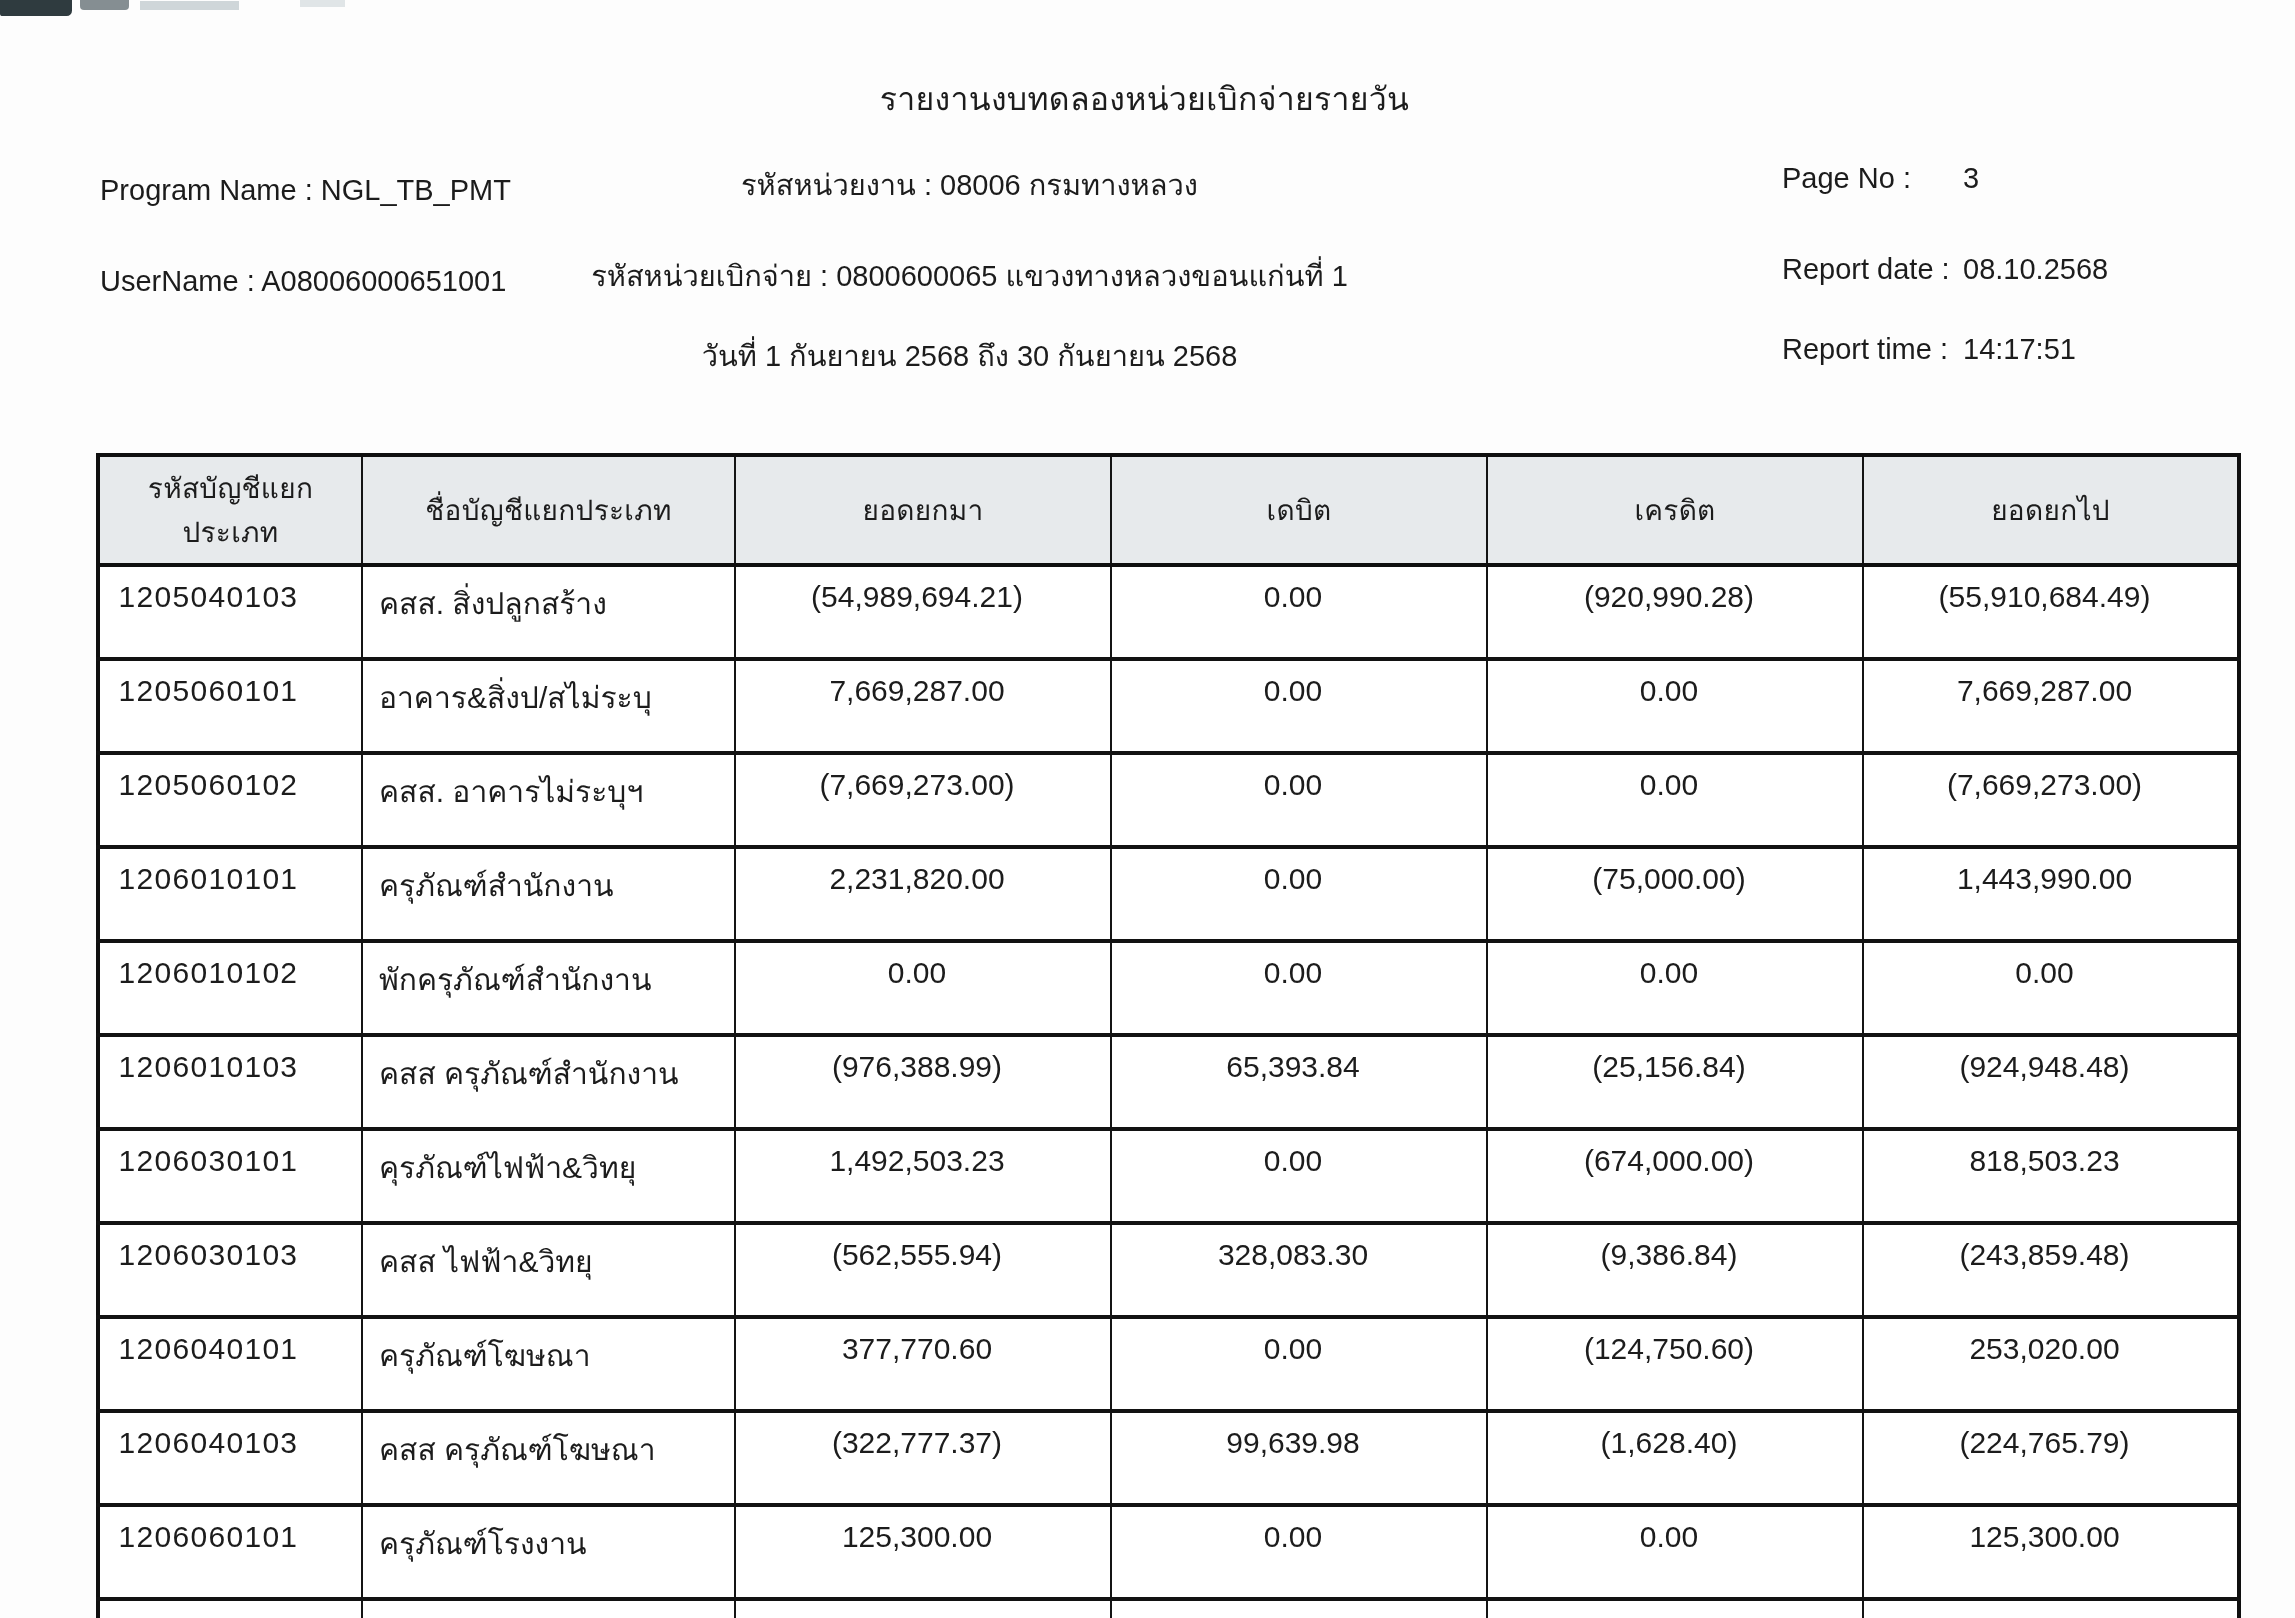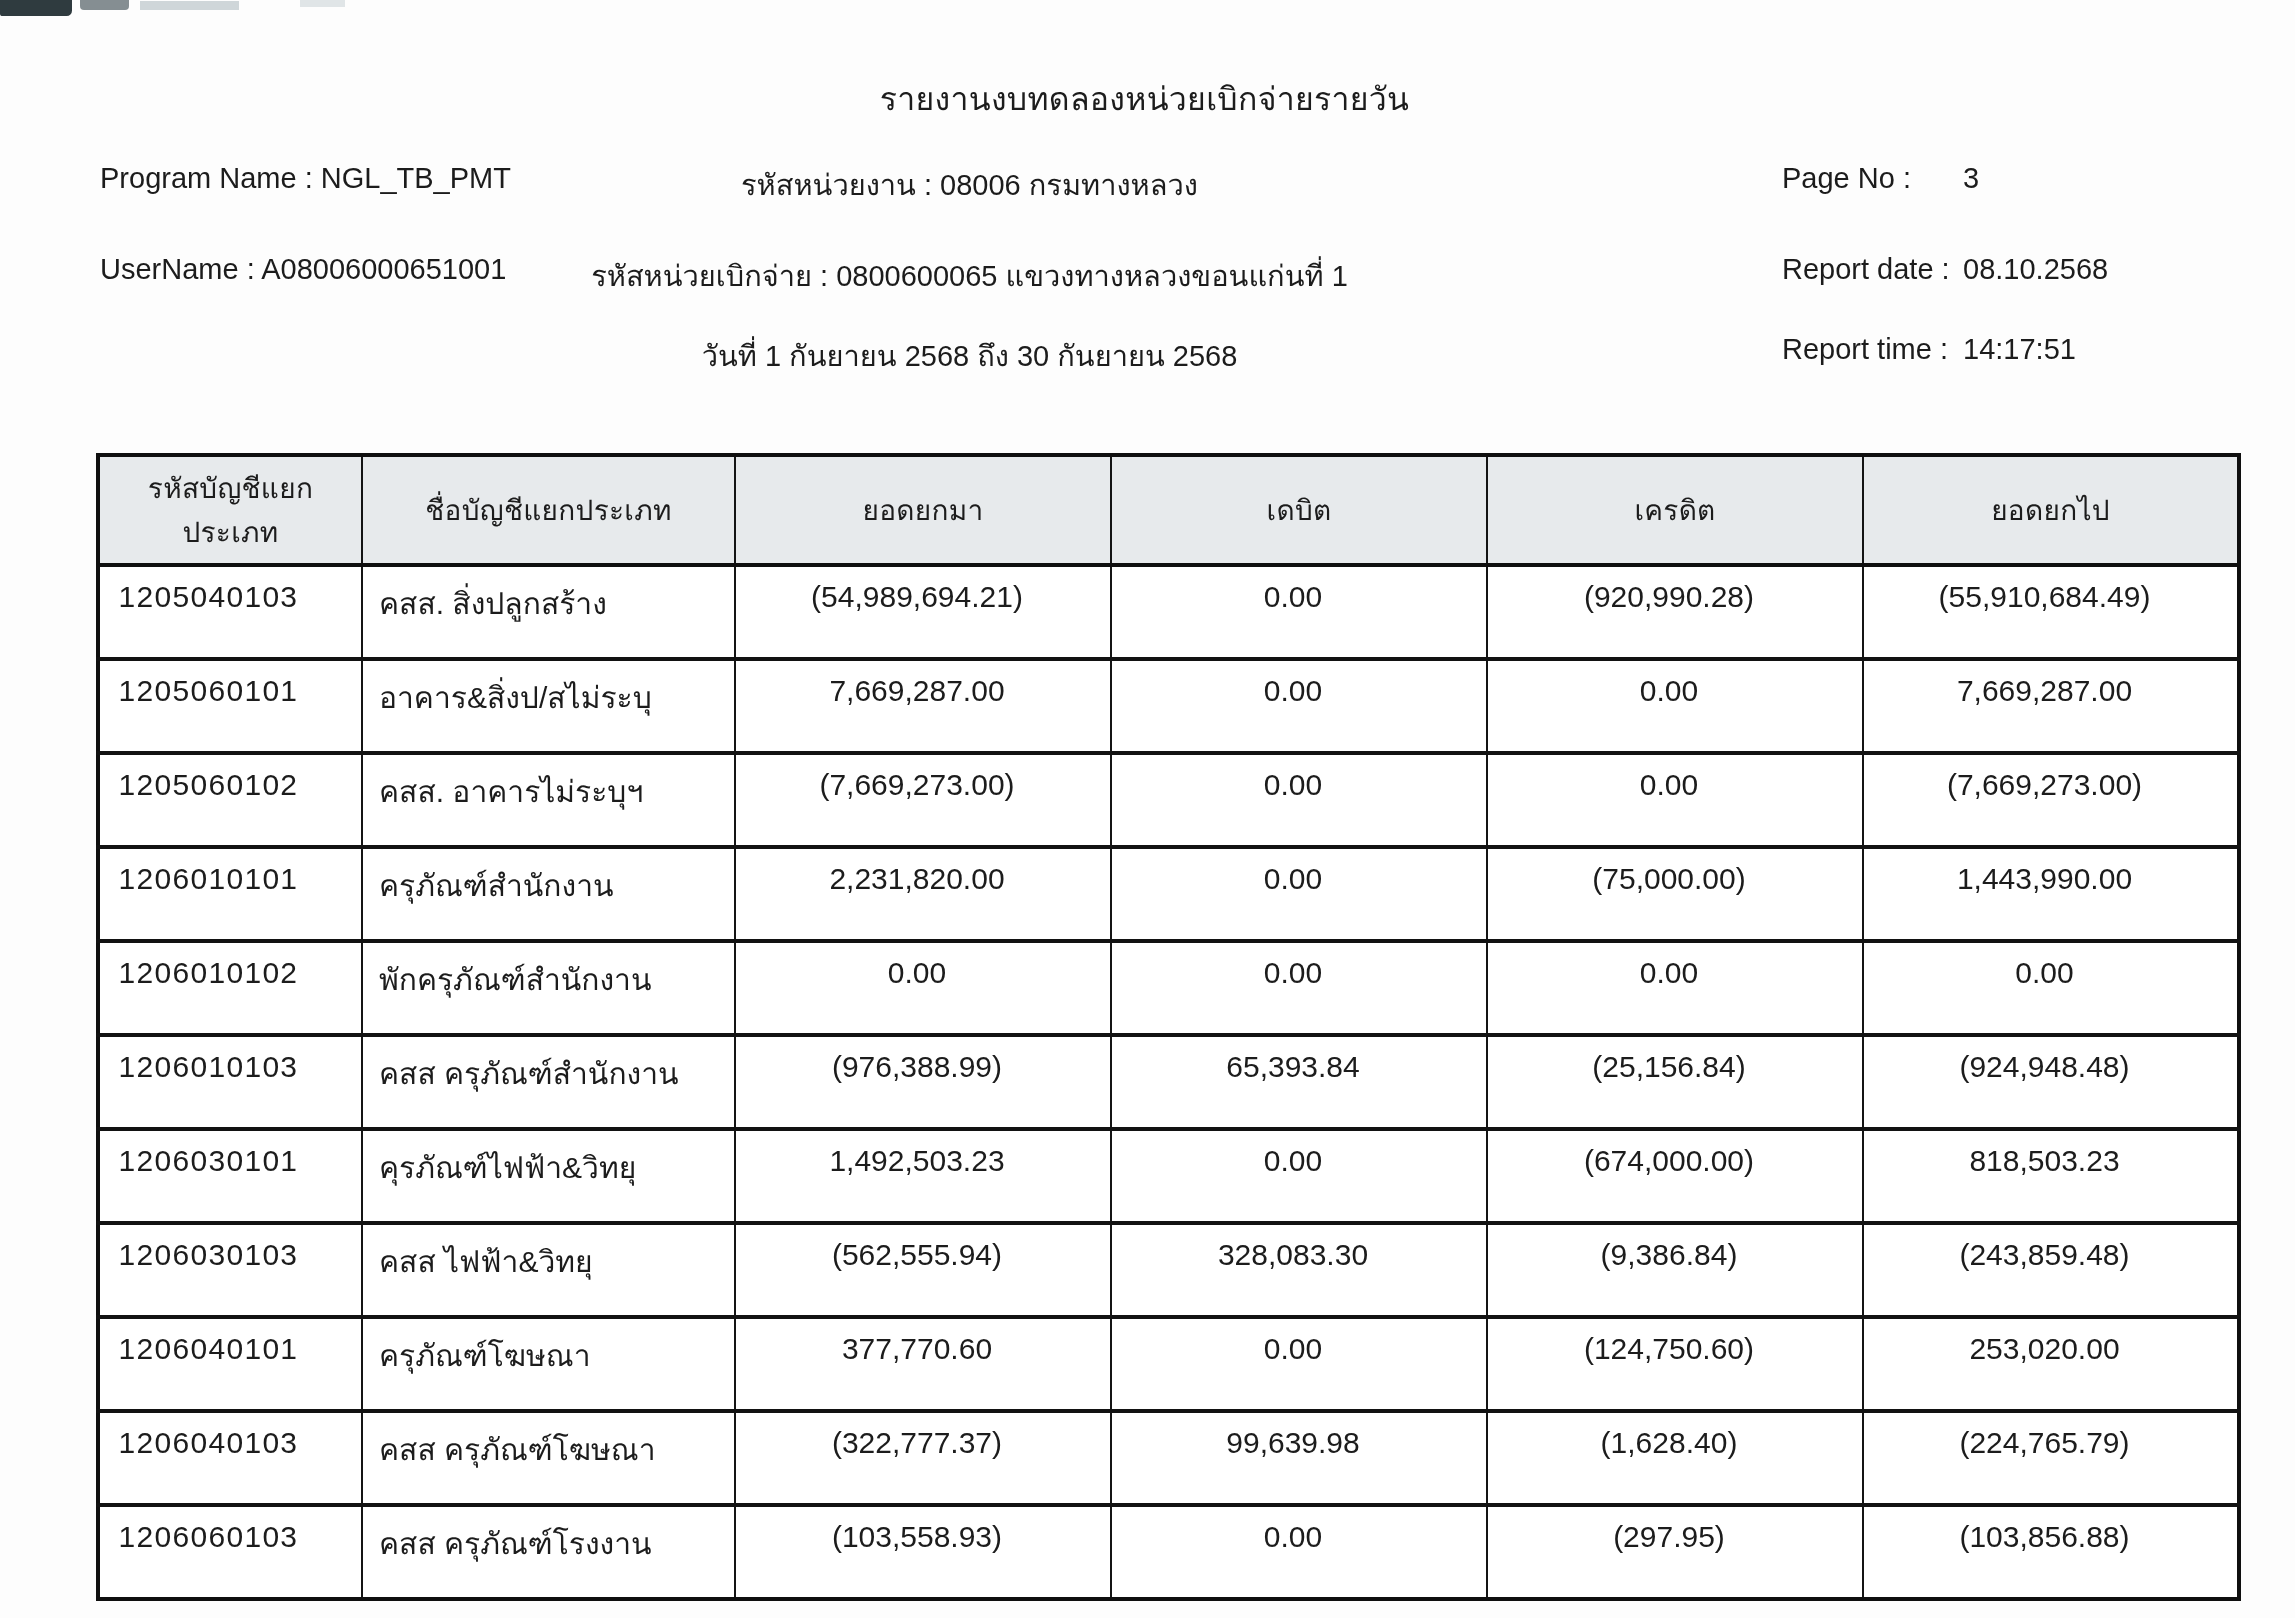--- a/index.html
+++ b/index.html
@@ -25,21 +25,21 @@
   .doc-title {
     position: absolute;
     top: 78px; left: 0;
     width: 2289px;
     text-align: center;
     font-size: 32px;
     line-height: 1.35;
     letter-spacing: 0.3px;
   }
   .meta-row { position: absolute; left: 0; width: 2295px; font-size: 29px; }
-  .meta-left  { position: absolute; left: 100px; white-space: nowrap; }
+  .meta-left  { position: absolute; left: 100px; white-space: nowrap; margin-top: 12px; }
   .meta-center{ position: absolute; left: 0; width: 1939px; text-align: center; white-space: nowrap; }
   .meta-label { position: absolute; left: 1750px; white-space: nowrap; margin-left: 32px; }
   .meta-value { position: absolute; left: 1963px; white-space: nowrap; }
   .r2 { top: 162px; }
   .r3 { top: 253px; }
   .r4 { top: 333px; }
 
   table.report {
     position: absolute;
     top: 453px;
@@ -202,20 +202,28 @@
   </tr>
       <tr>
     <td class="cell-code">1206040103</td>
     <td class="cell-name">คสส ครุภัณฑ์โฆษณา</td>
     <td class="cell-num">(322,777.37)</td>
     <td class="cell-num">99,639.98</td>
     <td class="cell-num">(1,628.40)</td>
     <td class="cell-num">(224,765.79)</td>
   </tr>
       <tr>
+    <td class="cell-code">1206060101</td>
+    <td class="cell-name">ครุภัณฑ์โรงงาน</td>
+    <td class="cell-num">125,300.00</td>
+    <td class="cell-num">0.00</td>
+    <td class="cell-num">0.00</td>
+    <td class="cell-num">125,300.00</td>
+  </tr>
+      <tr>
     <td class="cell-code">1206060103</td>
     <td class="cell-name">คสส ครุภัณฑ์โรงงาน</td>
     <td class="cell-num">(103,558.93)</td>
     <td class="cell-num">0.00</td>
     <td class="cell-num">(297.95)</td>
     <td class="cell-num">(103,856.88)</td>
   </tr>
     </tbody>
 </table>
 

